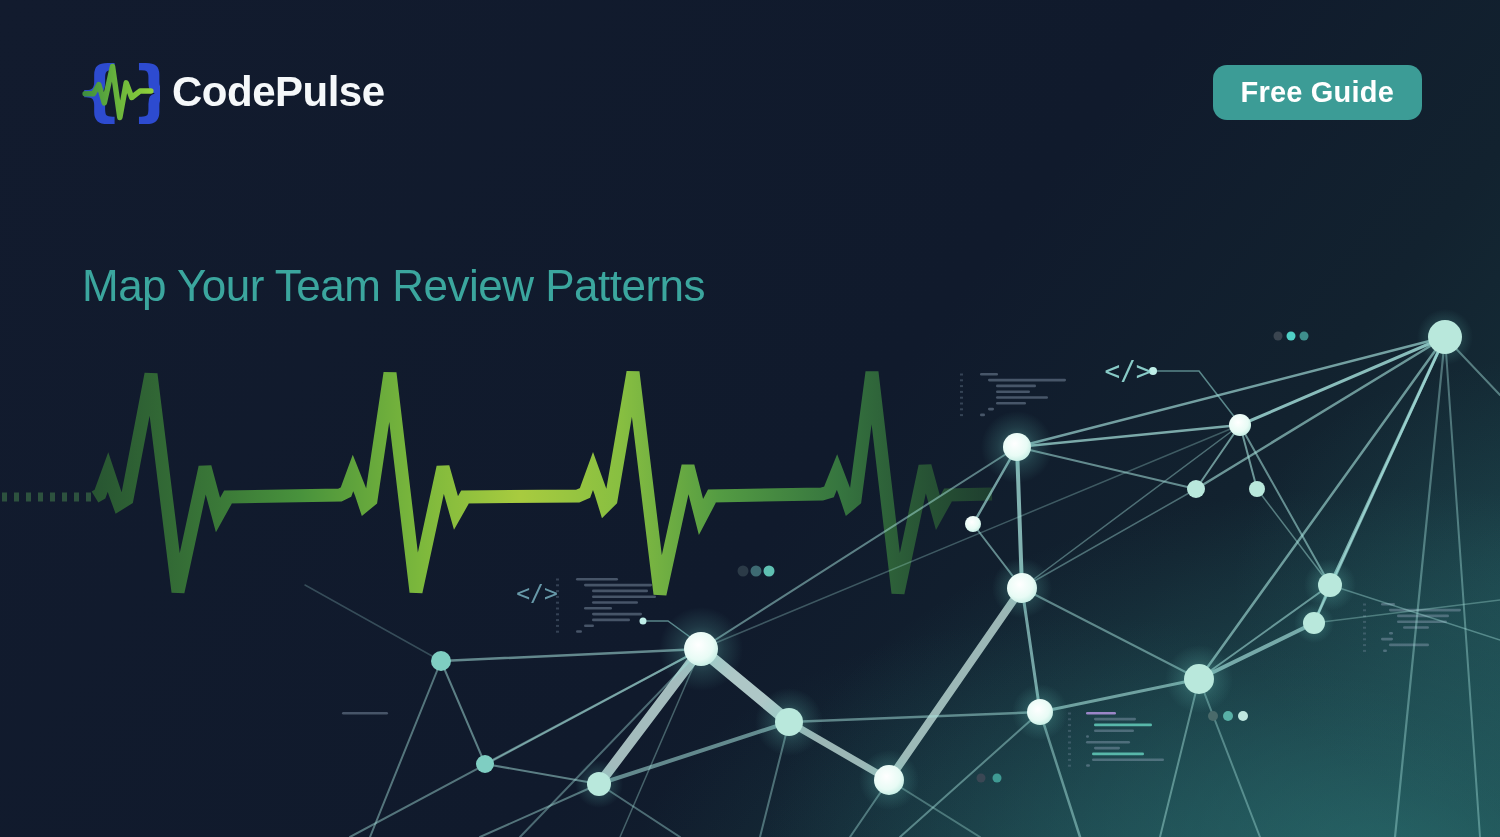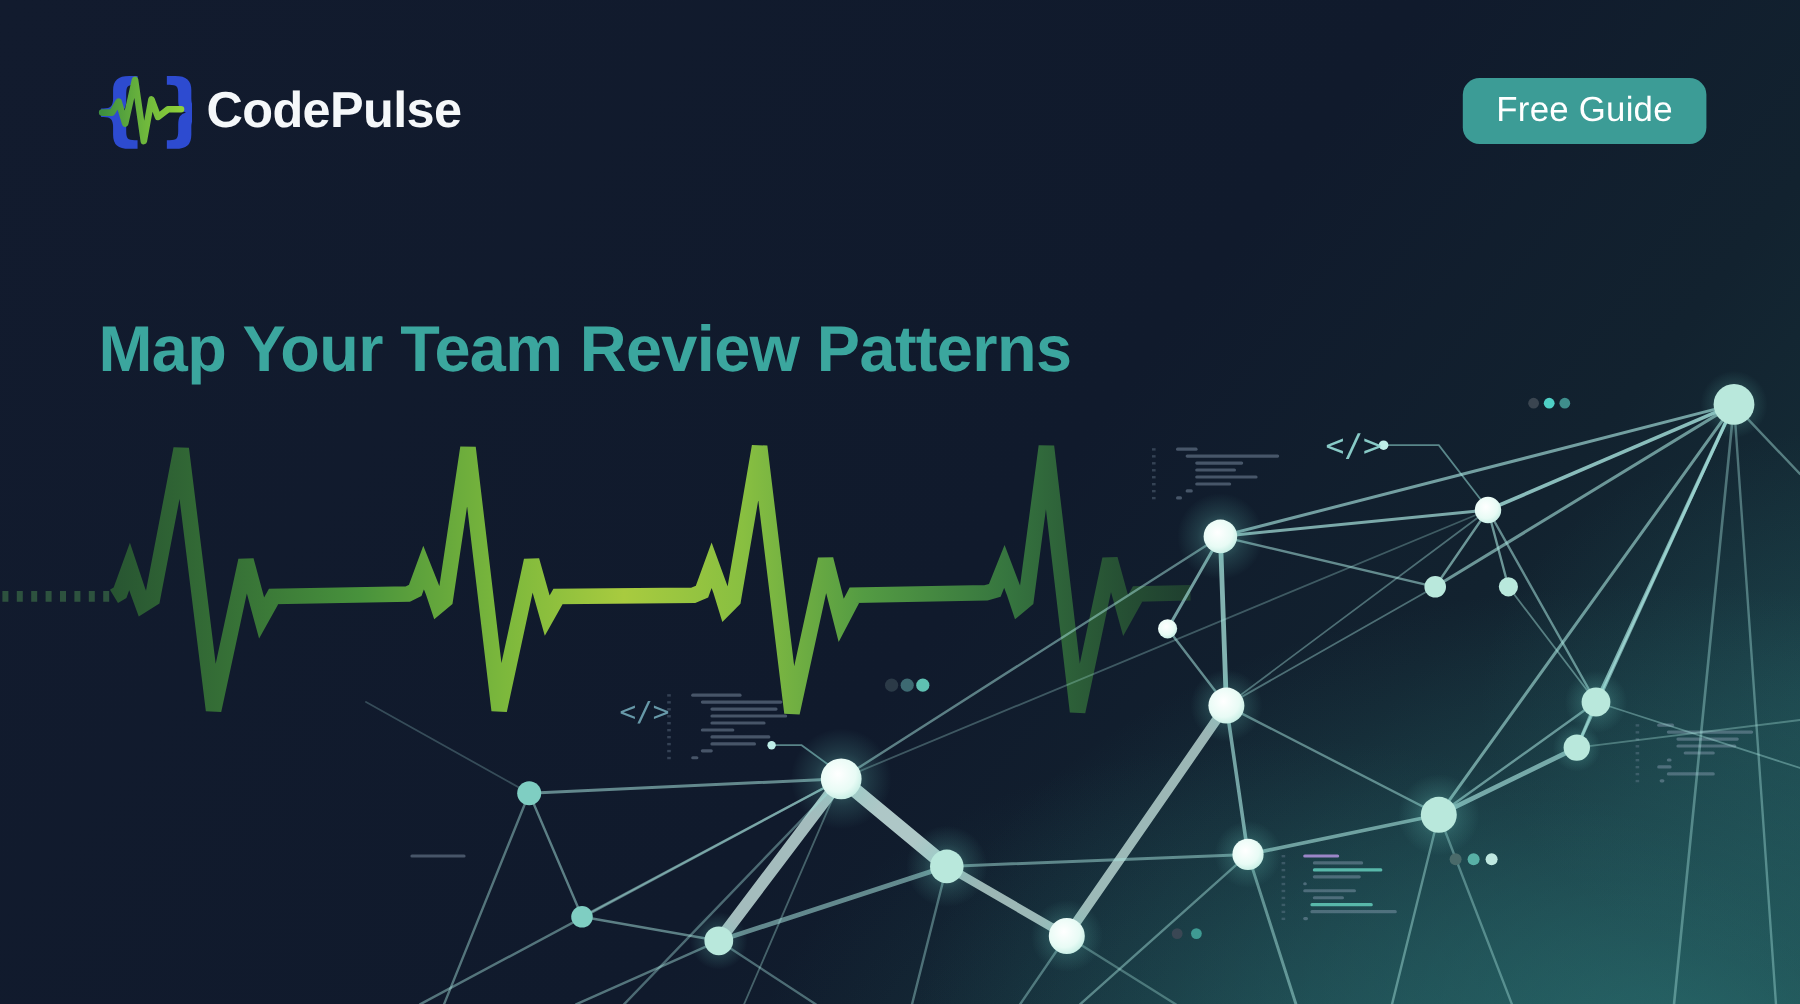--- a/index.html
+++ b/index.html
@@ -12,26 +12,26 @@
       radial-gradient(520px 380px at 103% 70%, rgba(48,125,125,.28), rgba(48,125,125,0) 60%),
       linear-gradient(128deg,#121b2e 0%,#101a2c 55%,#12222f 75%,#16313a 92%,#183a41 100%);
   }
   #art{position:absolute;left:0;top:0;width:1500px;height:837px;}
   .hdr{position:absolute;left:76px;top:54px;right:78px;display:flex;justify-content:space-between;align-items:center;}
   .brand{display:flex;align-items:center;gap:12px;}
   .logo{width:84px;height:76px;display:block;}
   .logo .brace{font-family:"DejaVu Sans",sans-serif;font-weight:bold;font-size:72px;fill:#2d4bd0;}
   .logo polyline{fill:none;stroke:url(#logoG);stroke-width:6;stroke-linecap:round;stroke-linejoin:round;}
   .brand-name{font-size:42px;font-weight:700;color:#f5f8fa;letter-spacing:-.5px;}
-  .badge{background:#3C9C96;color:#ffffff;font-size:29px;font-weight:400;
+  .badge{background:#3C9C96;color:#ffffff;font-size:29px;font-weight:700;
          padding:11px 28px;border-radius:14px;letter-spacing:.2px;}
   h1.title{position:absolute;left:80px;top:156px;margin:0;font-size:84px;line-height:1.05;
            font-weight:700;letter-spacing:-2.5px;color:#f3f6f9;white-space:nowrap;}
-  h2.subtitle{position:absolute;left:82px;top:262px;margin:0;font-size:54px;line-height:1.1;
-           font-weight:700;letter-spacing:-.5px;color:#3BA69E;white-space:nowrap;}
+  h2.subtitle{position:absolute;left:82px;top:262px;margin:0;font-size:44px;line-height:1.1;
+           font-weight:400;letter-spacing:-.5px;color:#3BA69E;white-space:nowrap;}
 </style>
 </head>
 <body>
 
 <div class="canvas">
 
   <svg id="art" viewBox="0 0 1500 837">
       <defs>
     <radialGradient id="haloG">
       <stop offset="0" stop-color="#86e4d4" stop-opacity="0.42"></stop>

